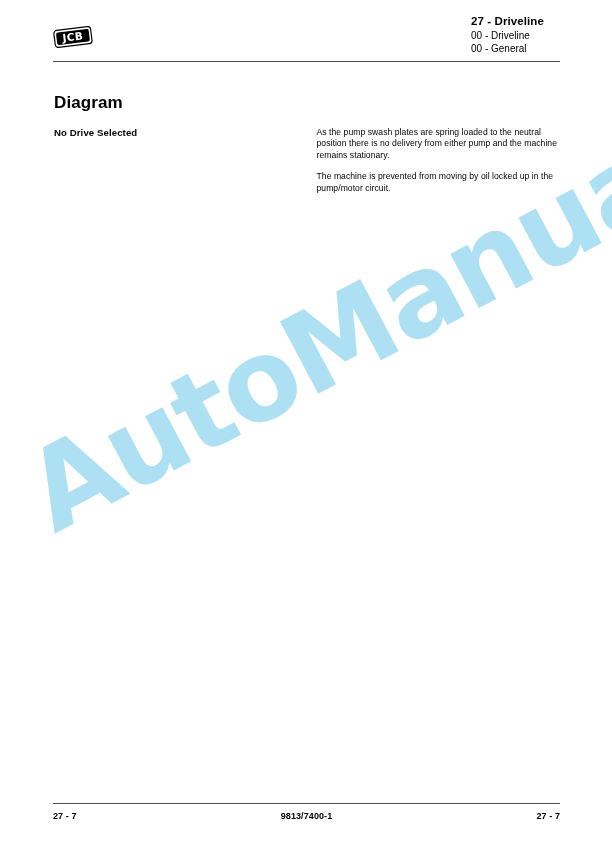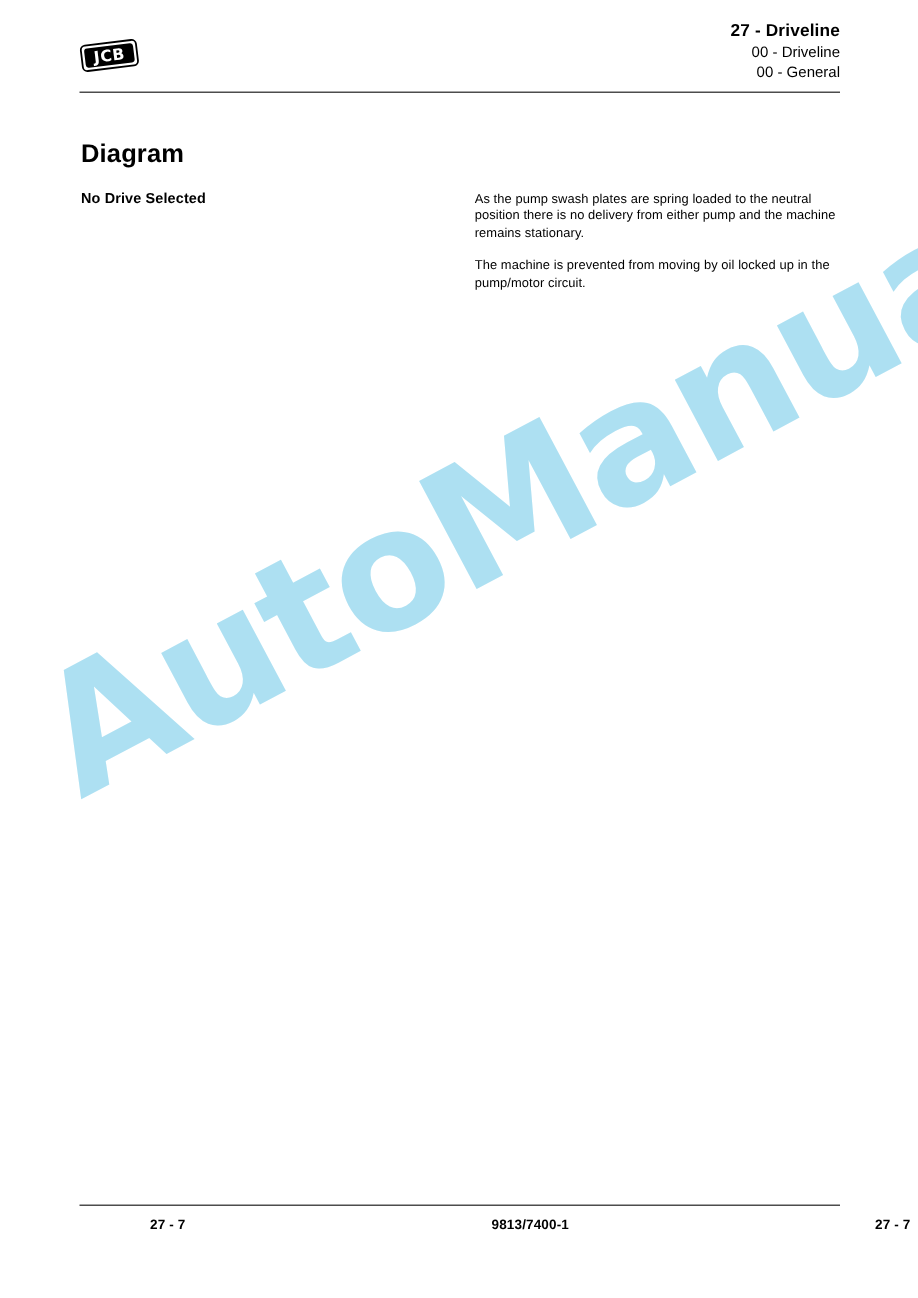--- a/index.html
+++ b/index.html
@@ -59,23 +59,23 @@
     position: absolute;
     left: 53px;
     top: 26px;
     width: 40px;
     height: 23px;
   }
   .logo svg { display: block; }
 
   .header-titles {
     position: absolute;
-    right: 52px;
+    right: 68px;
     top: 14px;
-    text-align: right;
+    text-align: left;
   }
   .header-title-main {
     font-size: 11.5px;
     font-weight: 700;
     line-height: 15px;
     letter-spacing: 0.1px;
   }
   .header-title-sub {
     font-size: 10px;
     font-weight: 400;
@@ -145,21 +145,20 @@
 
   
   .footer {
     position: absolute;
     left: 53px;
     top: 810px;
     width: 507px;
     display: flex;
     align-items: center;
     z-index: 2;
-    margin-left: 47px;
   }
   .footer-cell {
     font-size: 9px;
     font-weight: 700;
     letter-spacing: 0.1px;
     line-height: 12px;
   }
   .footer-left { flex: 1 1 0; text-align: left; }
   .footer-center { flex: 0 0 auto; text-align: center; }
   .footer-right { flex: 1 1 0; text-align: right; }

